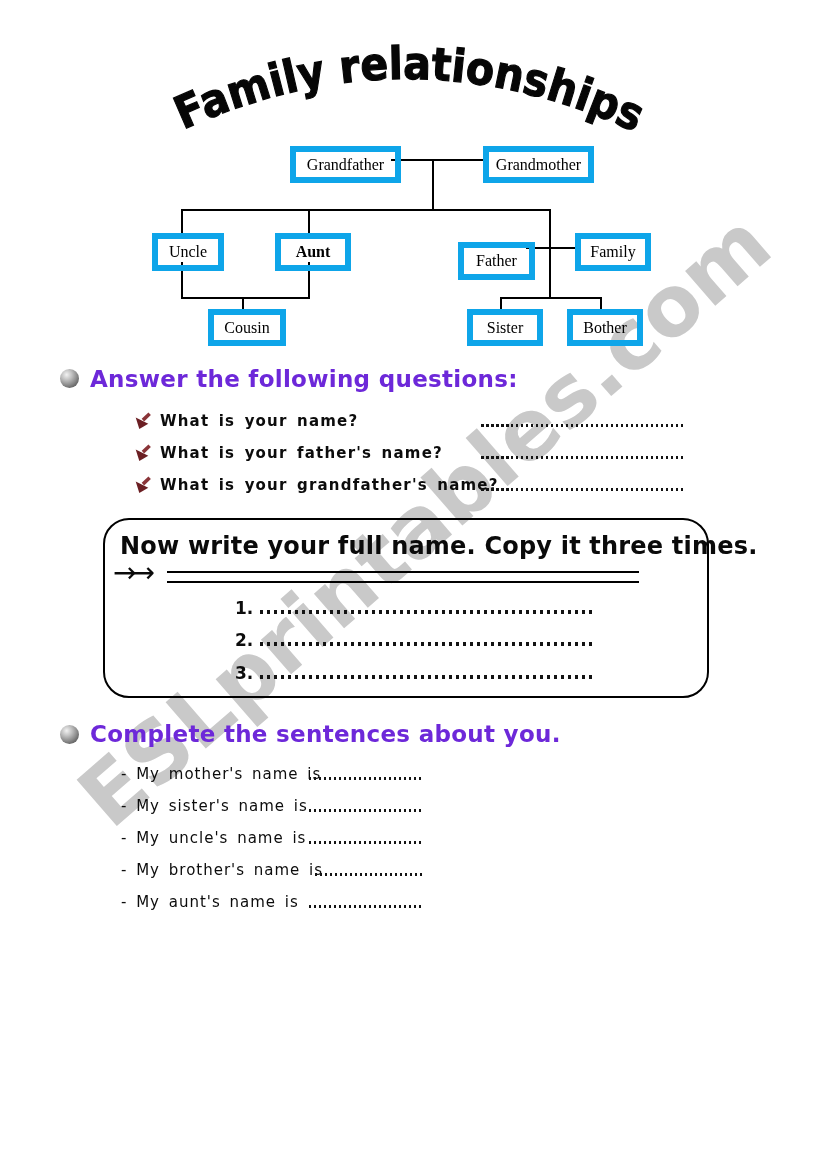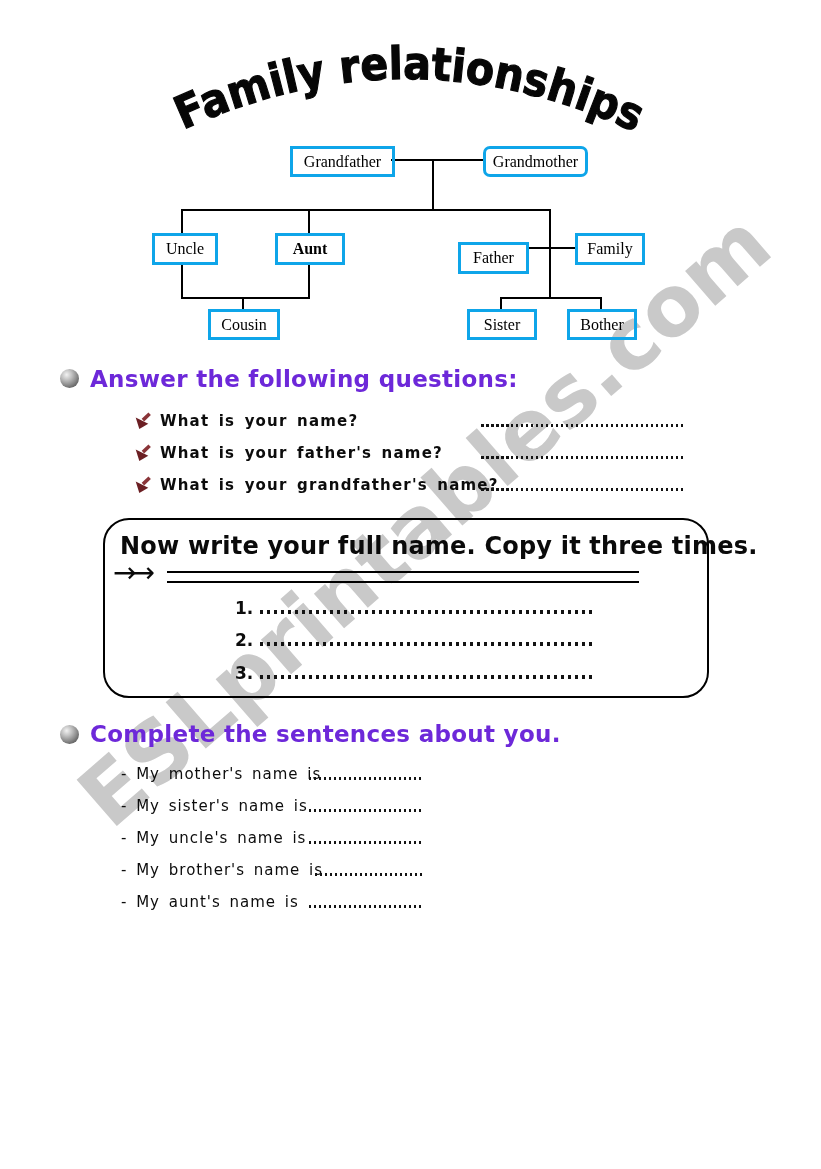--- a/index.html
+++ b/index.html
@@ -11,21 +11,21 @@
              font-size:84px;font-weight:bold;color:#c9c9c9;white-space:nowrap;
              transform:rotate(-41deg);transform-origin:0 50%;
              font-family:"DejaVu Sans",sans-serif;letter-spacing:0px;}
 
   
   .title-svg{position:absolute;z-index:1;left:145px;top:36px;width:530px;height:118px;}
   .title-text{font-family:"DejaVu Sans",sans-serif;font-weight:bold;font-size:45px;
               fill:#060606;stroke:#060606;stroke-width:1.2px;}
 
   
-  .tnode{position:absolute;z-index:1;border:3px solid #0ea5e9;background:transparent;
+  .tnode{position:absolute;z-index:1;border:6px solid #0ea5e9;background:transparent;
          font-family:"Liberation Serif","DejaVu Serif",serif;font-size:16px;
          display:flex;align-items:center;justify-content:center;}
   .hline,.vline{position:absolute;z-index:1;background:#000;}
 
   
   .bullet-sphere{position:absolute;z-index:1;width:19px;height:19px;border-radius:50%;
       background:radial-gradient(circle at 35% 30%, #f2f2f2 0%, #c2c2c2 28%, #8a8a8a 58%, #5a5a5a 82%, #484848 100%);}
   .h1{position:absolute;z-index:1;font-size:23px;font-weight:bold;letter-spacing:0.3px;color:#6d28d9;white-space:nowrap;}
 
   
@@ -80,21 +80,21 @@
     <div class="vline" style="left:308px;top:262px;width:2px;height:37px;"></div>
     <div class="hline" style="left:181px;top:297px;width:129px;height:2px;"></div>
     <div class="vline" style="left:242px;top:297px;width:2px;height:14px;"></div>
     <div class="hline" style="left:500px;top:297px;width:102px;height:2px;"></div>
     <div class="vline" style="left:500px;top:297px;width:2px;height:14px;"></div>
     <div class="vline" style="left:600px;top:297px;width:2px;height:14px;"></div>
   </div>
 
   <div>
     <div class="tnode" style="left:290px;top:146px;width:99px;height:25px;">Grandfather</div>
-    <div class="tnode" style="left:483px;top:146px;width:99px;height:25px;border-radius:7px;">Grandmother</div>
+    <div class="tnode" style="left:483px;top:146px;width:99px;height:25px;">Grandmother</div>
     <div class="tnode" style="left:152px;top:233px;width:60px;height:26px;">Uncle</div>
     <div class="tnode" style="left:275px;top:233px;width:64px;height:26px;font-weight:bold;">Aunt</div>
     <div class="tnode" style="left:458px;top:242px;width:65px;height:26px;">Father</div>
     <div class="tnode" style="left:575px;top:233px;width:64px;height:26px;">Family</div>
     <div class="tnode" style="left:208px;top:309px;width:66px;height:25px;">Cousin</div>
     <div class="tnode" style="left:467px;top:309px;width:64px;height:25px;text-align:right;">Sister</div>
     <div class="tnode" style="left:567px;top:309px;width:64px;height:25px;">Bother</div>
   </div>
 
   <div class="bullet-sphere" style="left:60px;top:369px;"></div>

